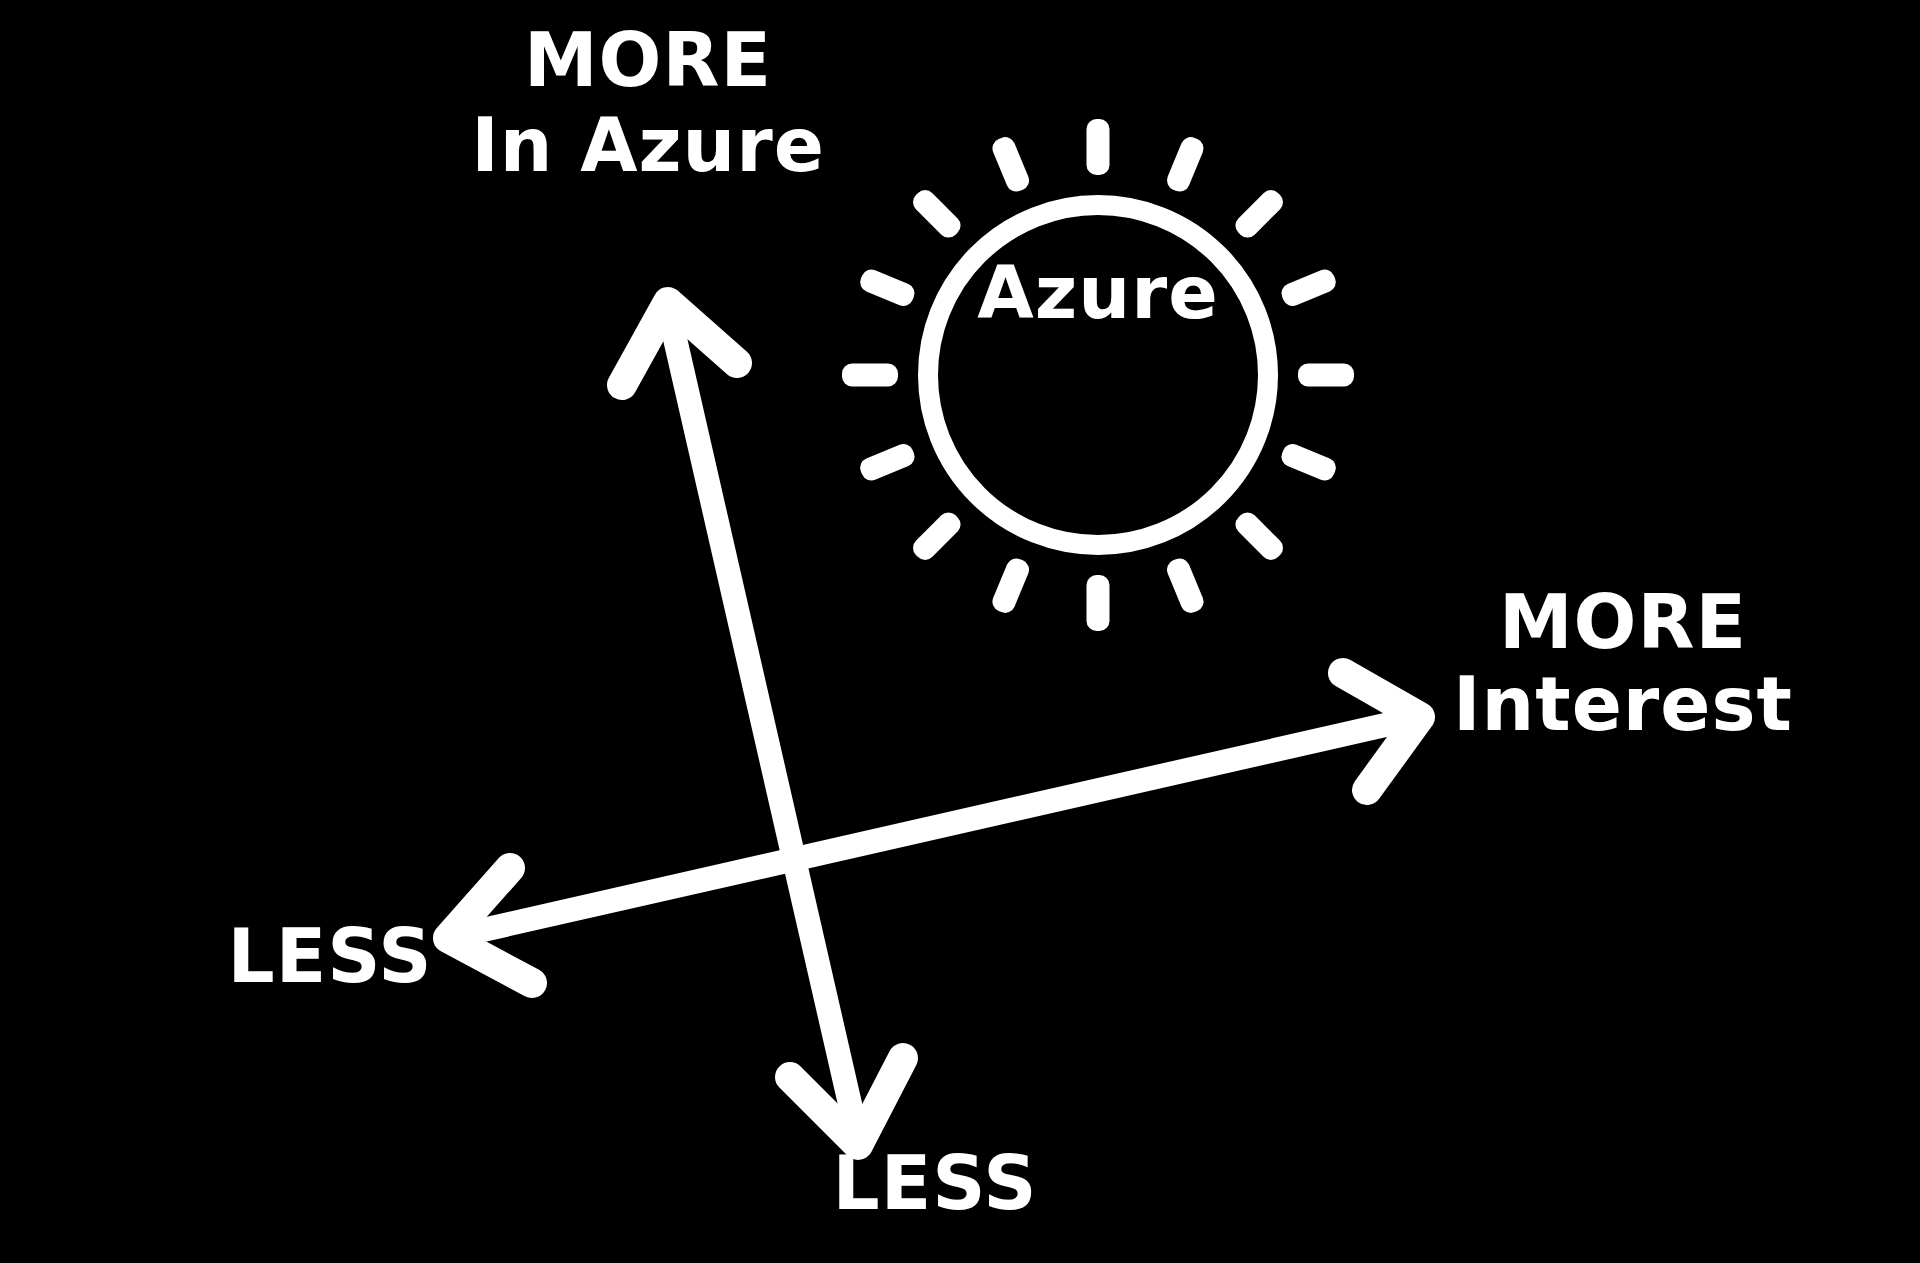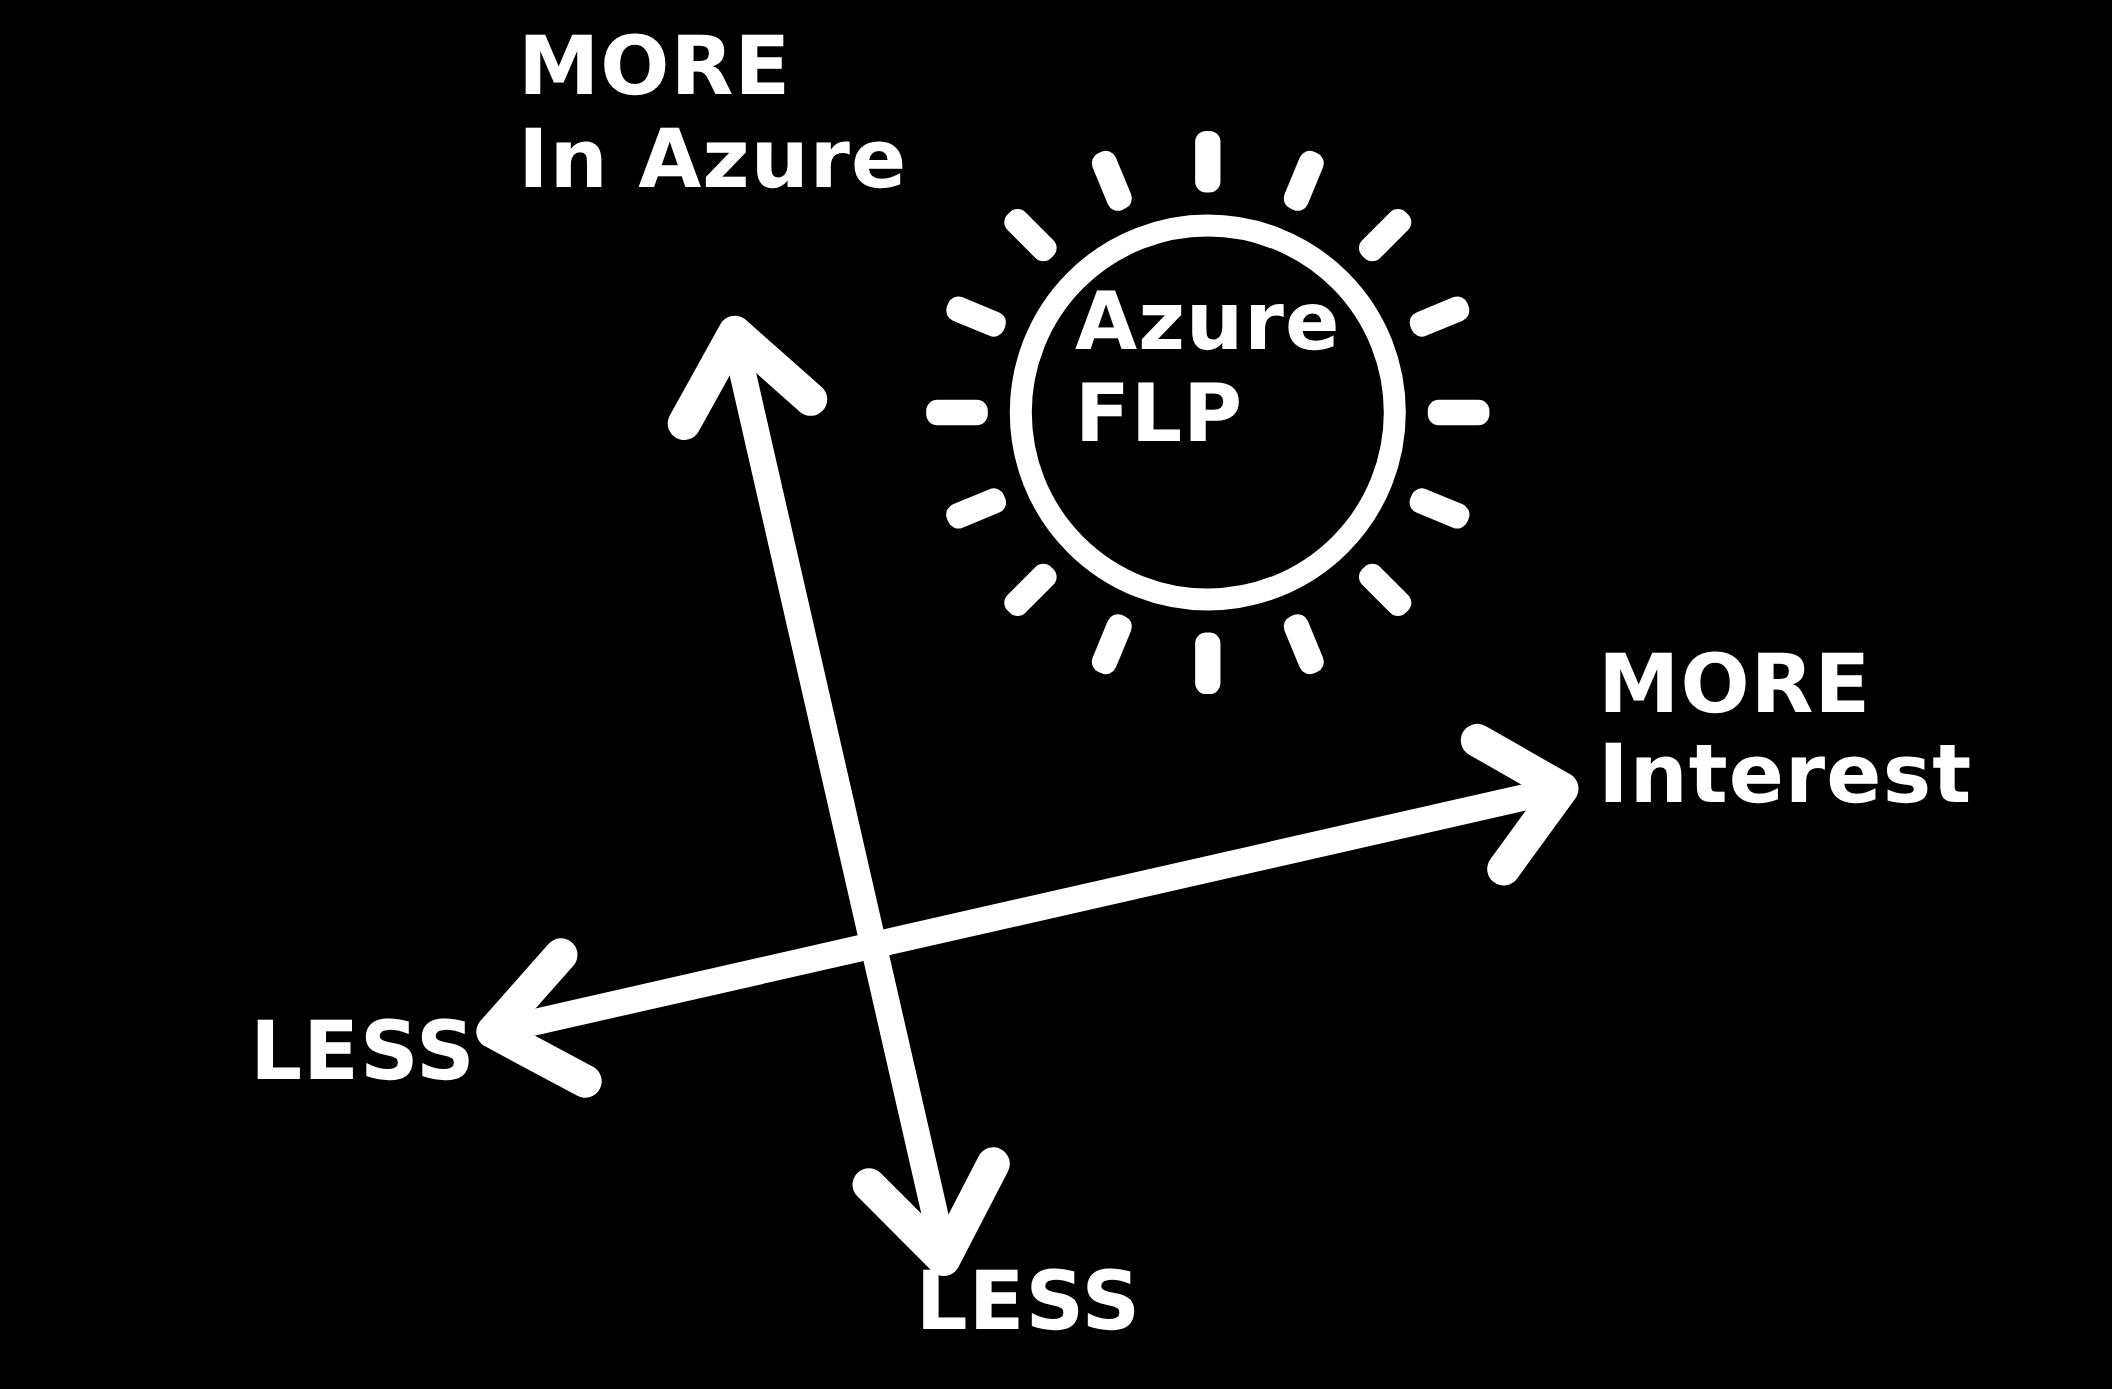--- a/index.html
+++ b/index.html
@@ -22,21 +22,21 @@
   .scene{
     position:absolute;
     left:0;top:0;
     width:1920px;
     height:1263px;
   }
   .label{
     position:absolute;
     color:var(--fg);
     font-weight:bold;
-    text-align:left;
+    text-align:center;
     transform:translateX(-50%);
     white-space:nowrap;
     letter-spacing:1px;
   }
   .label-interest-more{
     left:648px;top:18px;
     font-size:74px;line-height:85px;
   }
   .label-personal-more{
     left:1623px;top:581px;
@@ -103,21 +103,20 @@
 
     <g stroke-linecap="round" stroke-linejoin="round">
       <path class="stroke" stroke-width="24" d="M 452 937 L 1416 718"></path>
       <path class="stroke" stroke-width="30" d="M 510 868 L 448 938 L 532 983"></path>
       <path class="stroke" stroke-width="30" d="M 1343 673 L 1420 717 L 1367 790"></path>
     </g>
   </svg>
 
   <div class="logo-text">
     <div>Azure</div>
-    <div>FLP</div>
   </div>
 
   <div class="label label-interest-more">
     <div>MORE</div>
     <div>In Azure</div>
   </div>
 
   <div class="label label-personal-more">
     <div>MORE</div>
     <div>Interest</div>

